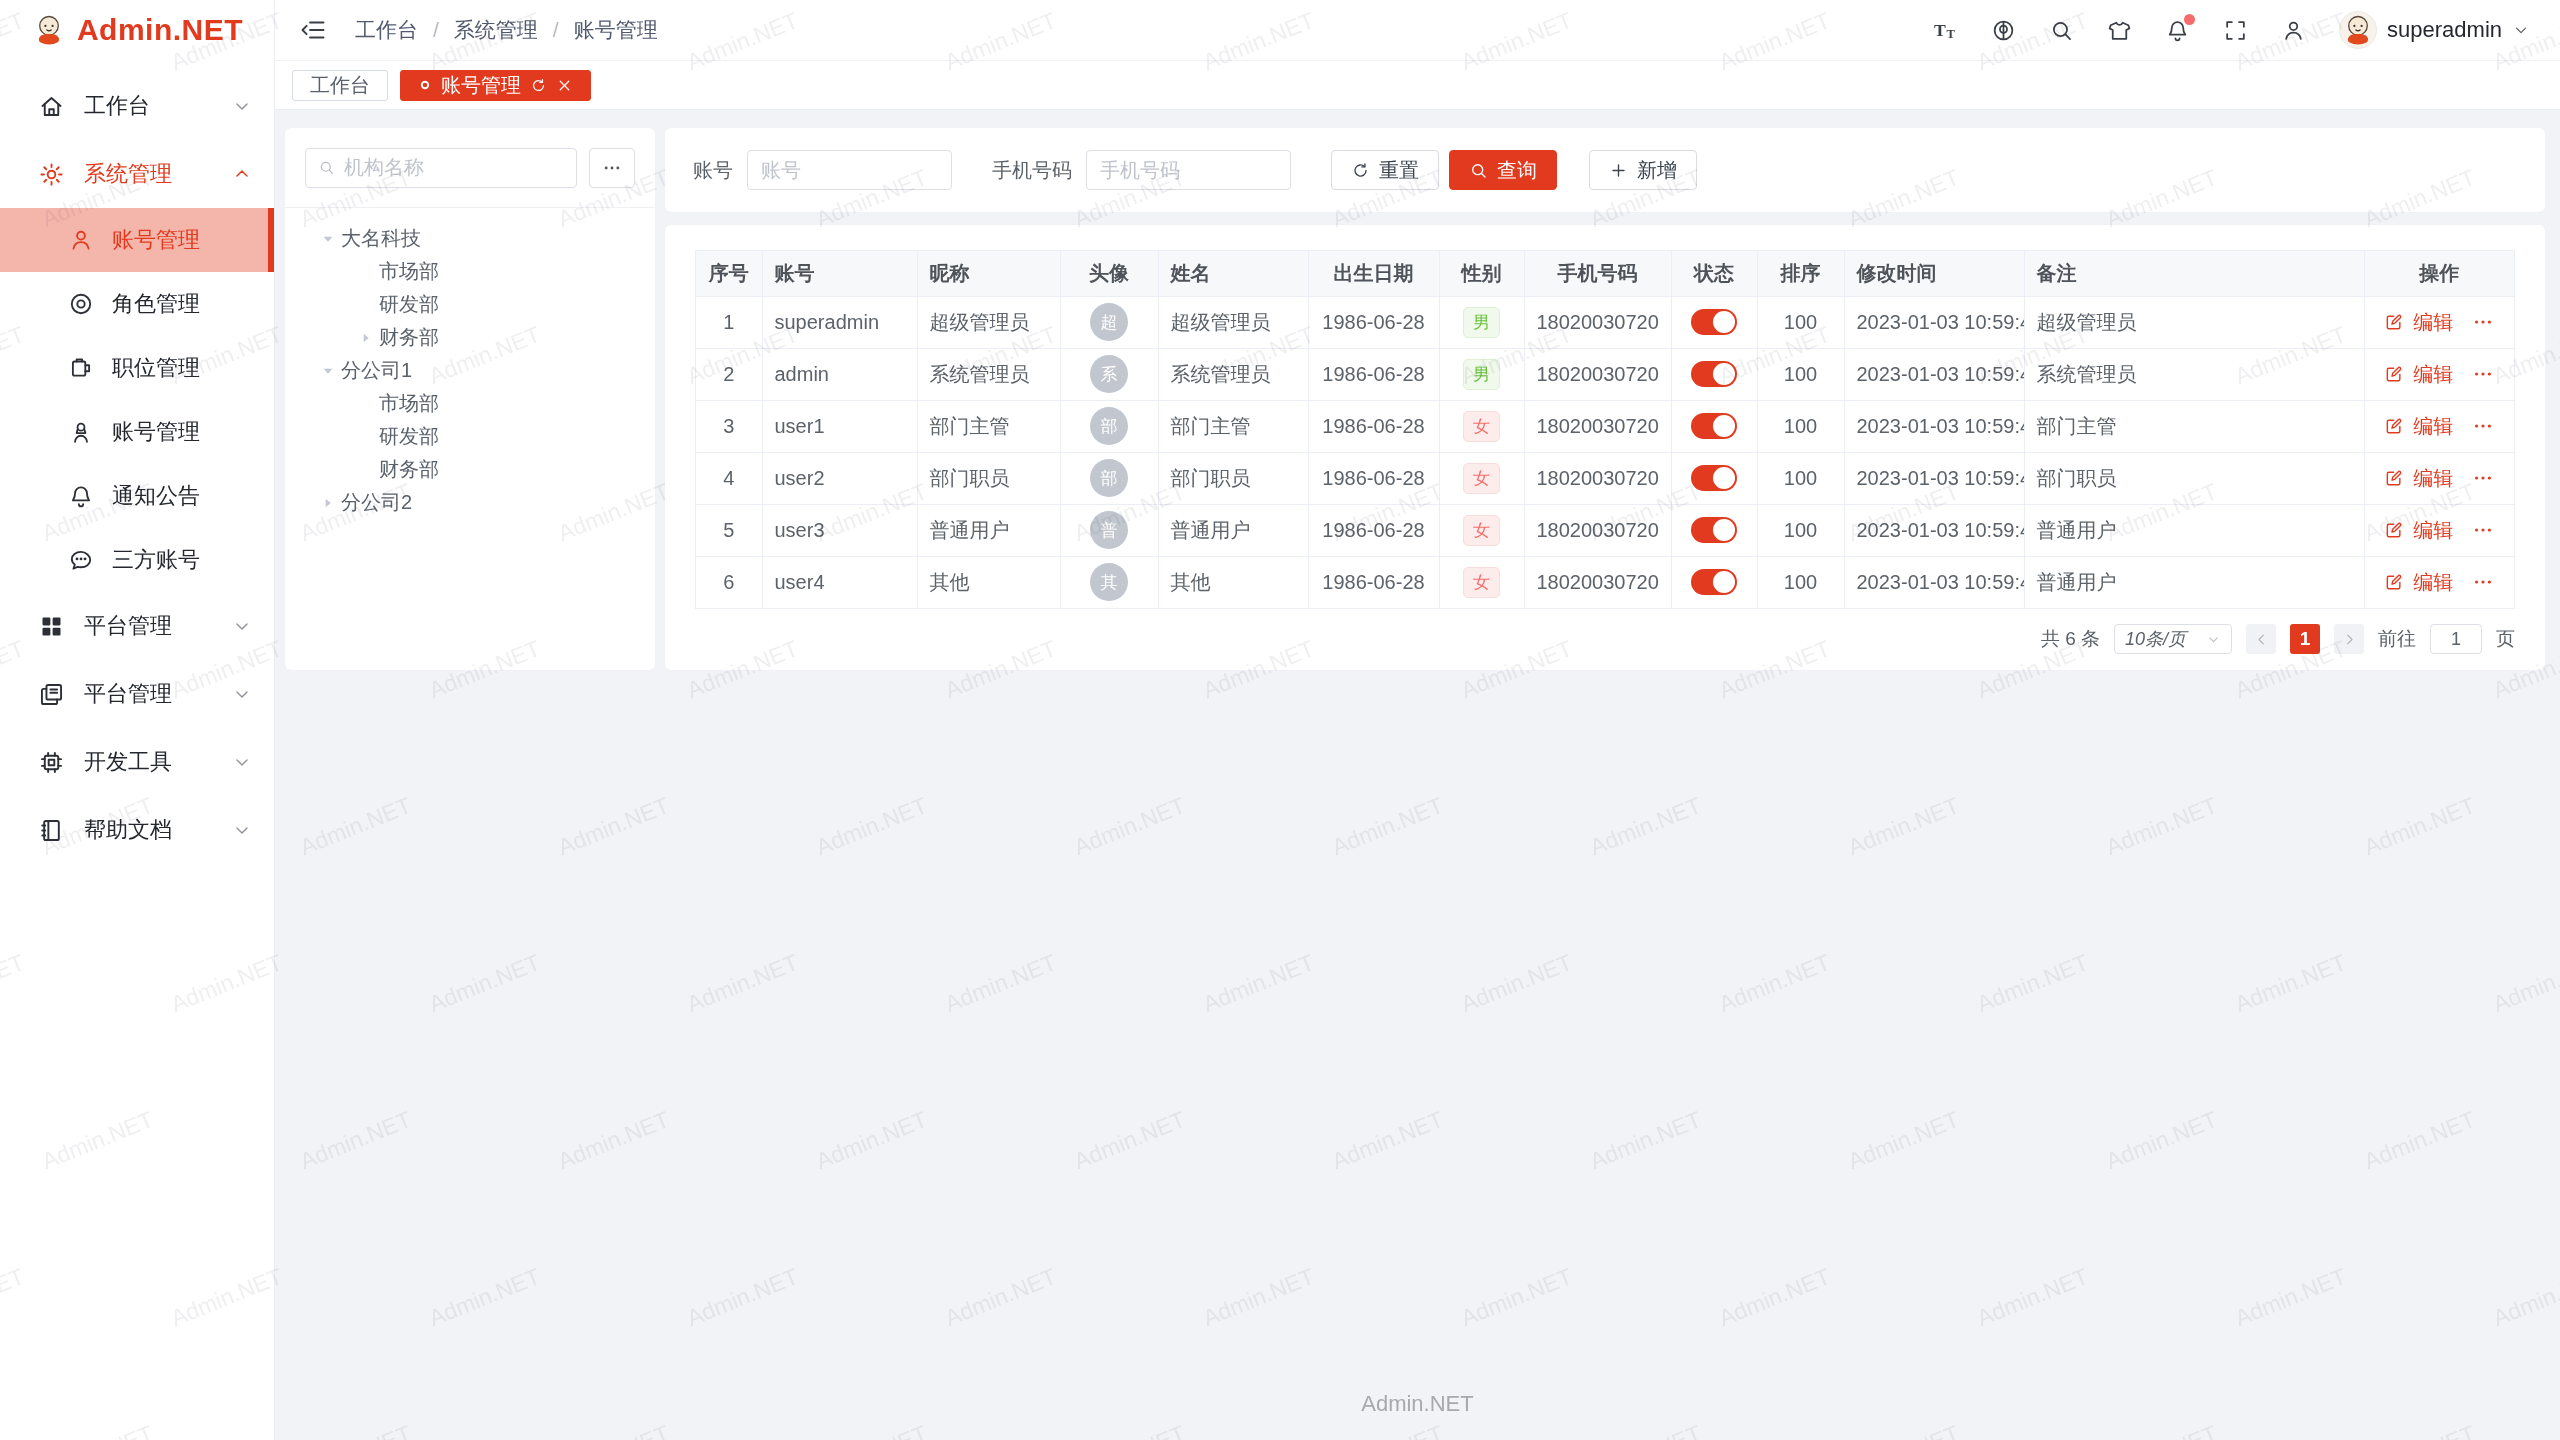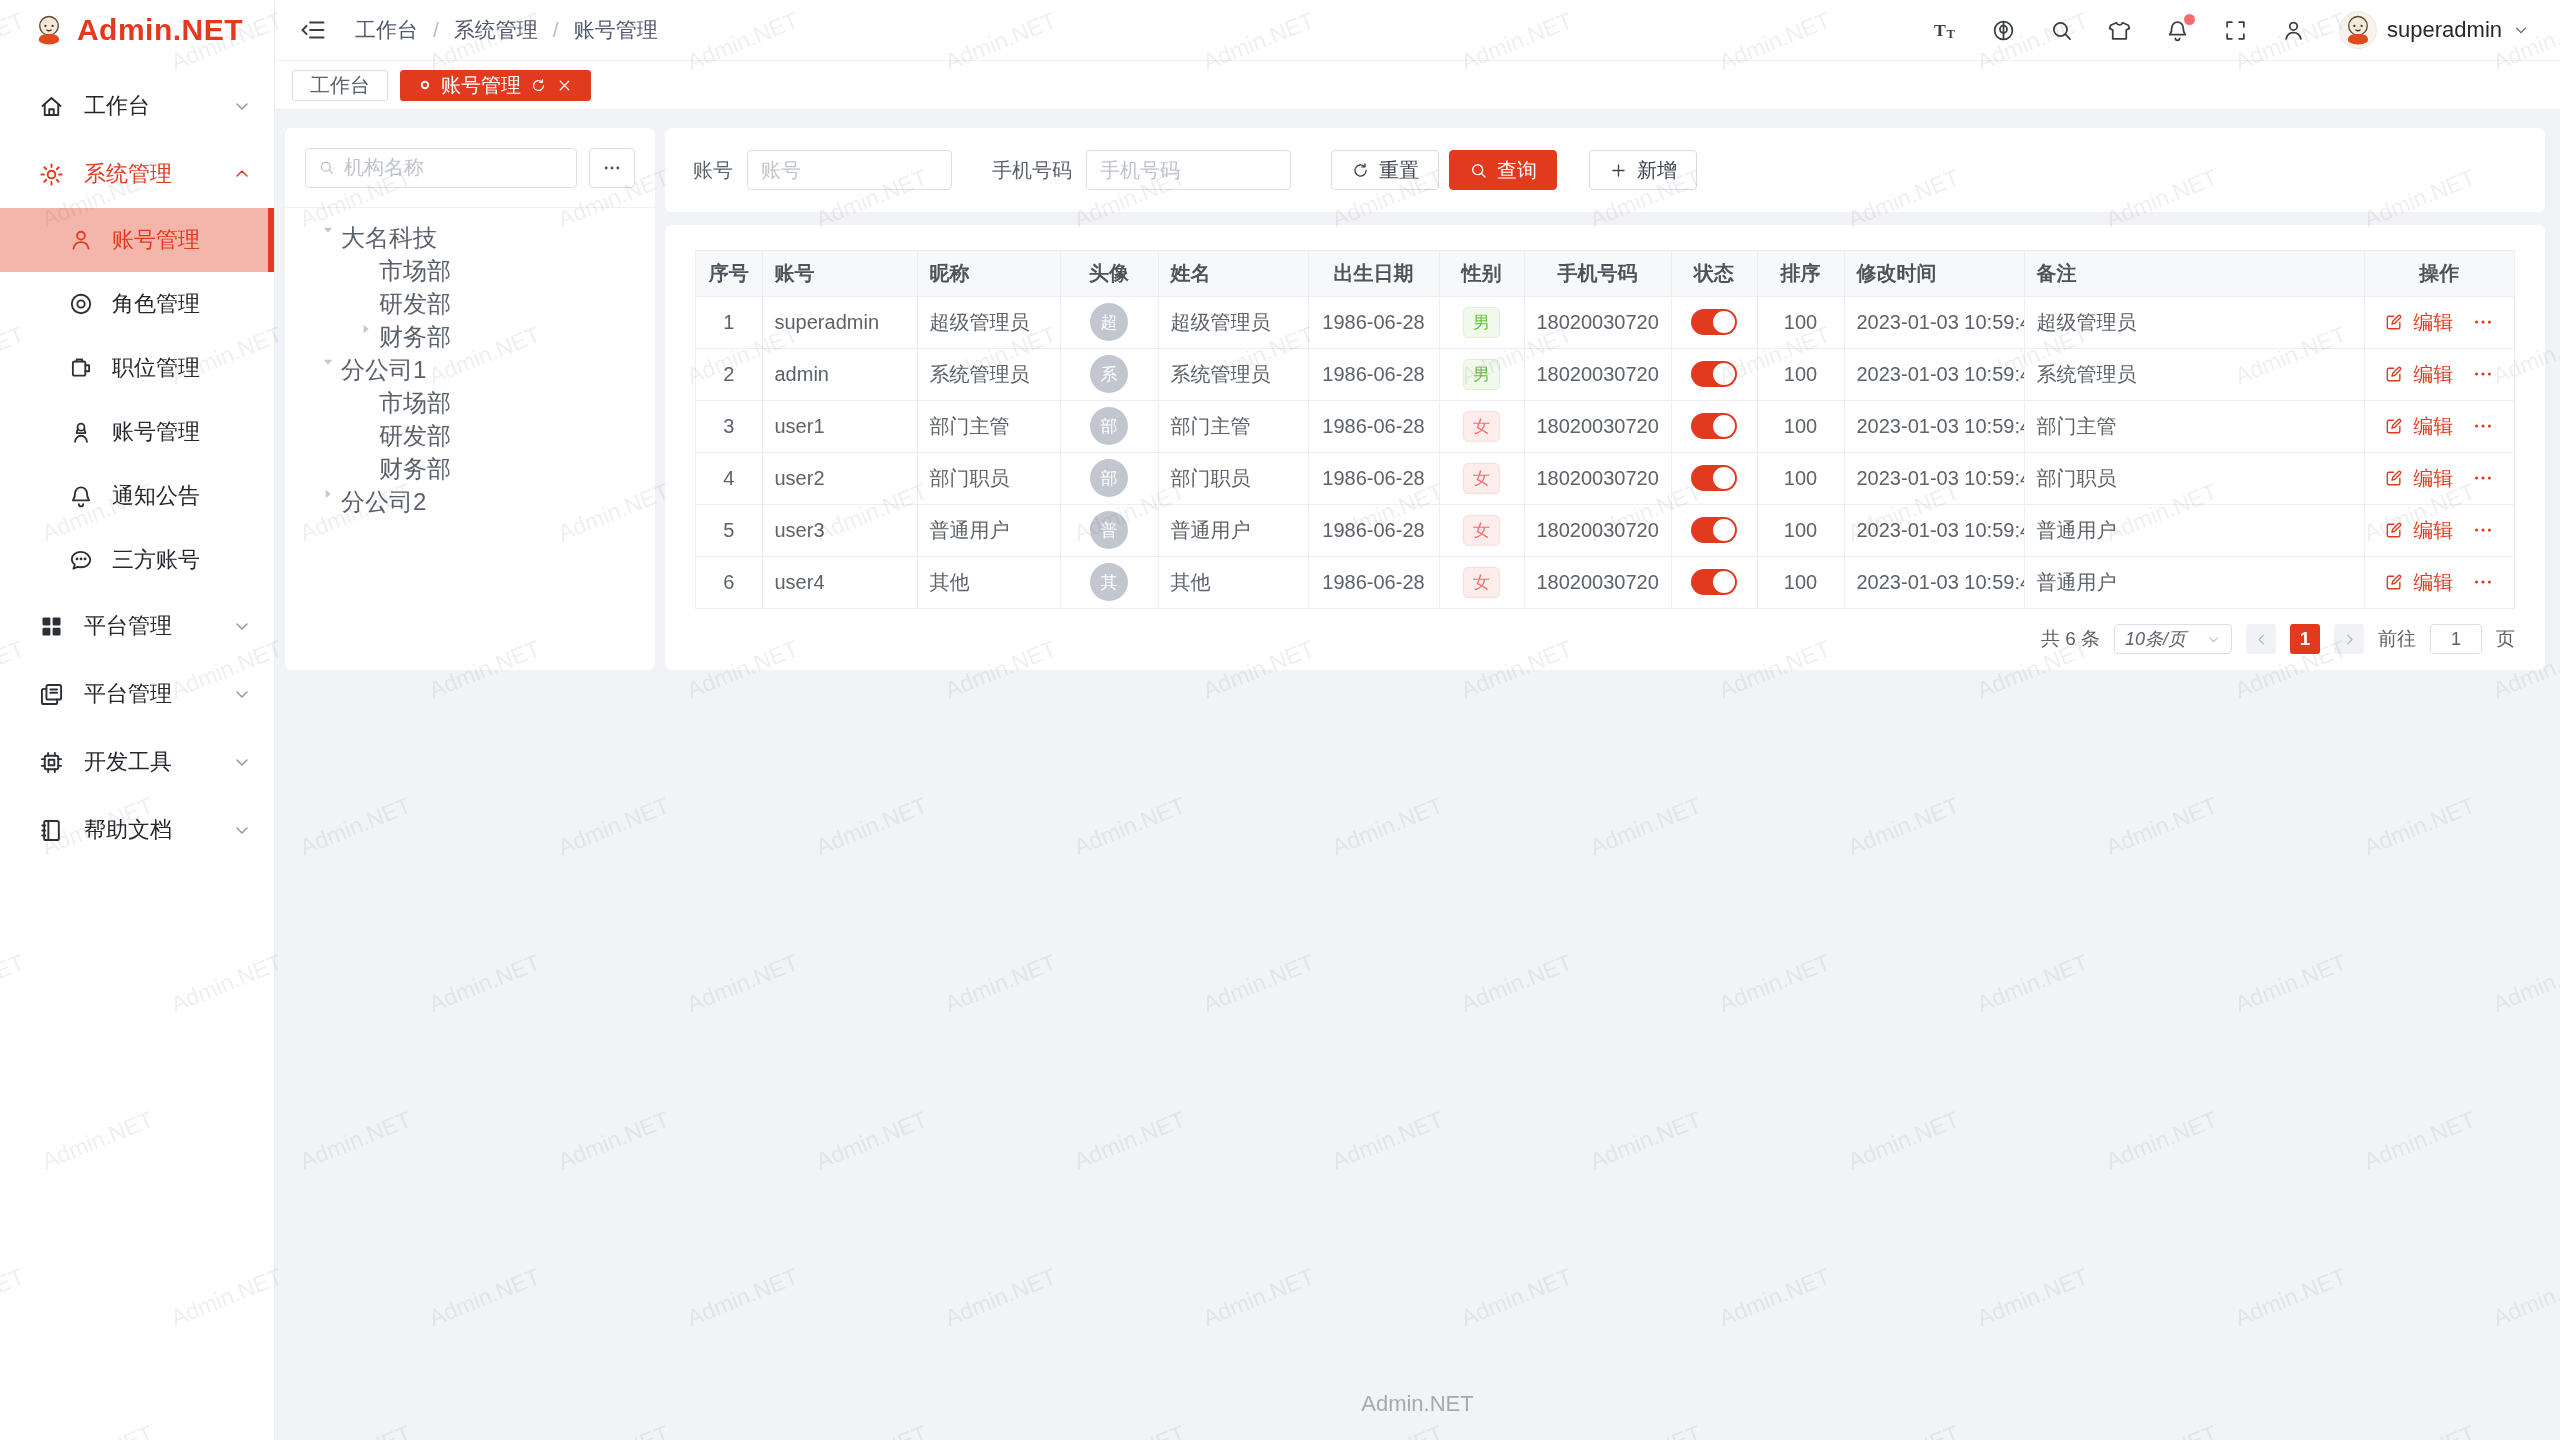--- a/index.html
+++ b/index.html
@@ -72,21 +72,21 @@
   .tree-search { flex:1; height:40px; border:1px solid #dcdfe6; border-radius:4px; display:flex;
     align-items:center; padding:0 12px; gap:9px; background:#fff; }
   .tree-search .s-ic { width:19px; height:19px; color:#b9bdc5; }
   .tree-search input { border:none; outline:none; width:100%; font-size:20px; color:#303133;
     font-family:inherit; background:transparent; }
   .tree-search input::placeholder { color:#bfc3cb; }
   .more-btn { width:46px; height:40px; border:1px solid #dcdfe6; border-radius:4px; background:#fff;
     display:flex; align-items:center; justify-content:center; color:#4e545c; cursor:pointer; }
   .more-btn .ic { width:20px; height:20px; }
   .tree-body { padding:14px 8px; }
-  .tree-node { height:33px; display:flex; font-size:24px; color:#5a616b; cursor:pointer; }
+  .tree-node { height:33px; display:flex; align-items:center; font-size:20px; color:#5a616b; cursor:pointer; }
   .tree-node .caret { width:26px; height:16px; color:#c4c8d0; flex:none; }
   .tree-node .caret svg { width:16px; height:16px; margin:0 auto; }
   .tree-node .t-label { white-space:nowrap; }
 
   
   .filter-card { left:390px; top:18px; right:15px; height:84px; display:flex; align-items:center; padding:0 28px; }
   .f-label { font-size:20px; color:#5c6269; margin-right:14px; white-space:nowrap; }
   .f-input { width:205px; height:40px; border:1px solid #dcdfe6; border-radius:4px; padding:0 13px;
     font-size:20px; color:#303133; outline:none; font-family:inherit; }
   .f-input::placeholder { color:#bfc3cb; }

